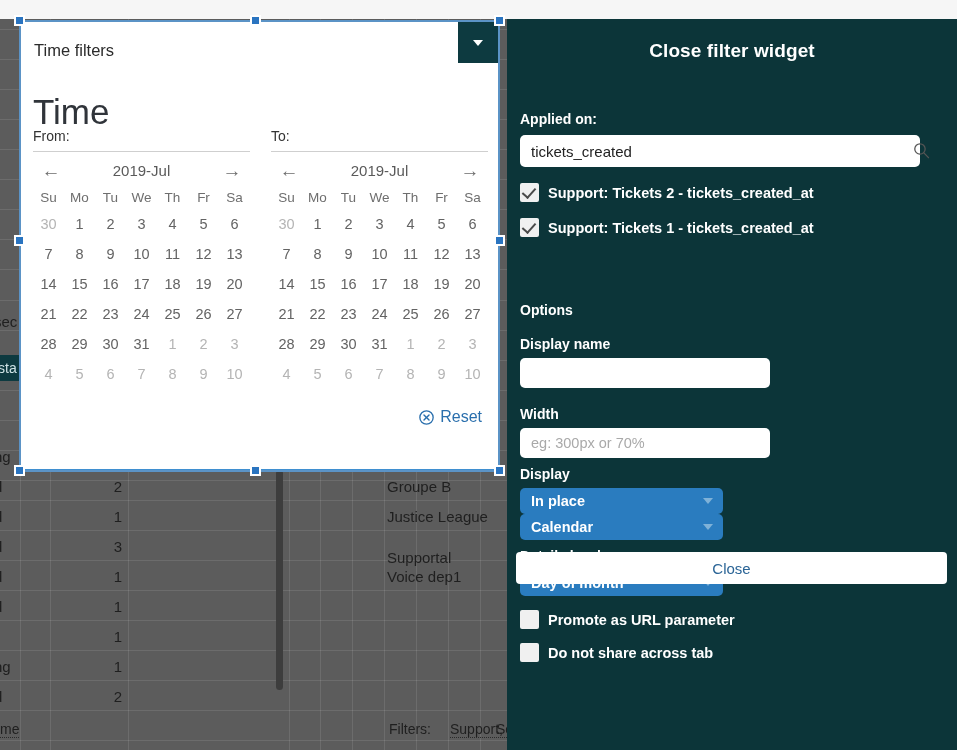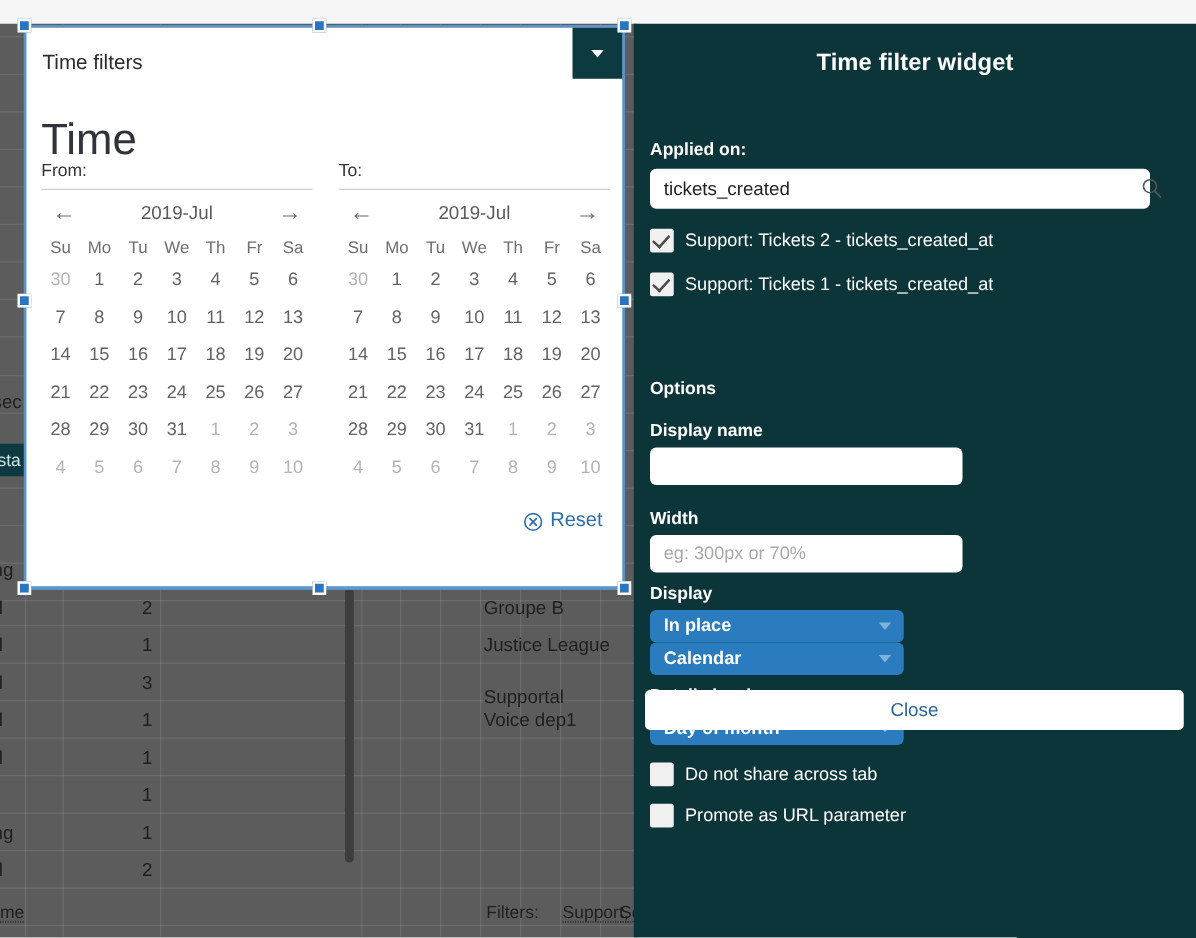--- a/index.html
+++ b/index.html
@@ -60,21 +60,21 @@
   .check-row { display: flex; align-items: center; margin-top: 16px; }
   .check-box {
     width: 19px; height: 19px; background: #f0f0f0; border-radius: 2px;
     flex: 0 0 19px; position: relative; margin-right: 9px;
   }
   .check-box.checked::after {
     content: ""; position: absolute; left: 5px; top: 2px;
     width: 6px; height: 11px; border: solid #4a4a4a;
     border-width: 0 2.6px 2.6px 0; transform: rotate(42deg);
   }
-  .check-label { font-size: 14.5px; font-weight: normal; color: #fff; white-space: nowrap; }
+  .check-label { font-size: 14.5px; font-weight: bold; color: #fff; white-space: nowrap; }
 
   .options-heading { font-size: 14px; font-weight: bold; margin-top: 65px; }
   .opt-label { font-size: 14px; font-weight: bold; margin-top: 18px; margin-bottom: 6px; }
   .text-input {
     width: 250px; height: 30px; background: #fff; border: none; border-radius: 5px;
     padding: 0 11px; font-family: "Liberation Sans", sans-serif; font-size: 14.5px; color: #222;
     outline: none;
   }
   .text-input::placeholder { color: #a9a9a9; }
   .sel {
@@ -232,21 +232,21 @@
     <div class="bg-cell-text" style="left:387px; top:549px;">Supportal</div>
     <div class="bg-cell-text" style="left:387px; top:568px;">Voice dep1</div>
 
     <div class="bg-footer-label" style="left:389px; top:721px;">Filters:</div>
     <div class="bg-footer-link" style="left:450px; top:721px;">Support,</div>
     <div class="bg-footer-link" style="left:496px; top:721px;">So</div>
     <div class="bg-footer-link" style="left:0px; top:721px;">me</div>
   </div>
 
   <div class="panel">
-    <div class="panel-title">Time filter widget</div>
+    <div class="panel-title">Close filter widget</div>
 
     <div class="panel-body">
       <div class="field-label">Applied on:</div>
 
       <div class="search-wrap">
         <input class="search-input" type="text" value="tickets_created" style="">
         <svg class="search-icon" viewBox="0 0 20 20">
           <circle cx="8.2" cy="8.2" r="6.1" fill="none" stroke="#555" stroke-width="1.5"></circle>
           <line x1="12.8" y1="12.8" x2="18.2" y2="18.4" stroke="#555" stroke-width="1.6" stroke-linecap="round"></line>
         </svg>
@@ -281,25 +281,25 @@
       </div>
 
       <div class="opt-label sel-label">Details level</div>
       <div class="sel">
         <span>Day of month</span>
         <span class="caret"></span>
       </div>
 
       <div class="opt-check">
         <div class="check-box"></div>
-        <div class="check-label">Do not share across tab</div>
+        <div class="check-label">Promote as URL parameter</div>
       </div>
       <div class="opt-check">
         <div class="check-box"></div>
-        <div class="check-label">Promote as URL parameter</div>
+        <div class="check-label">Do not share across tab</div>
       </div>
     </div>
 
     <button class="close-btn">Close</button>
   </div>
 
   <div class="dialog">
     <div class="dialog-header">
       <div class="dialog-title">Time filters</div>
       <button class="dialog-dd">

